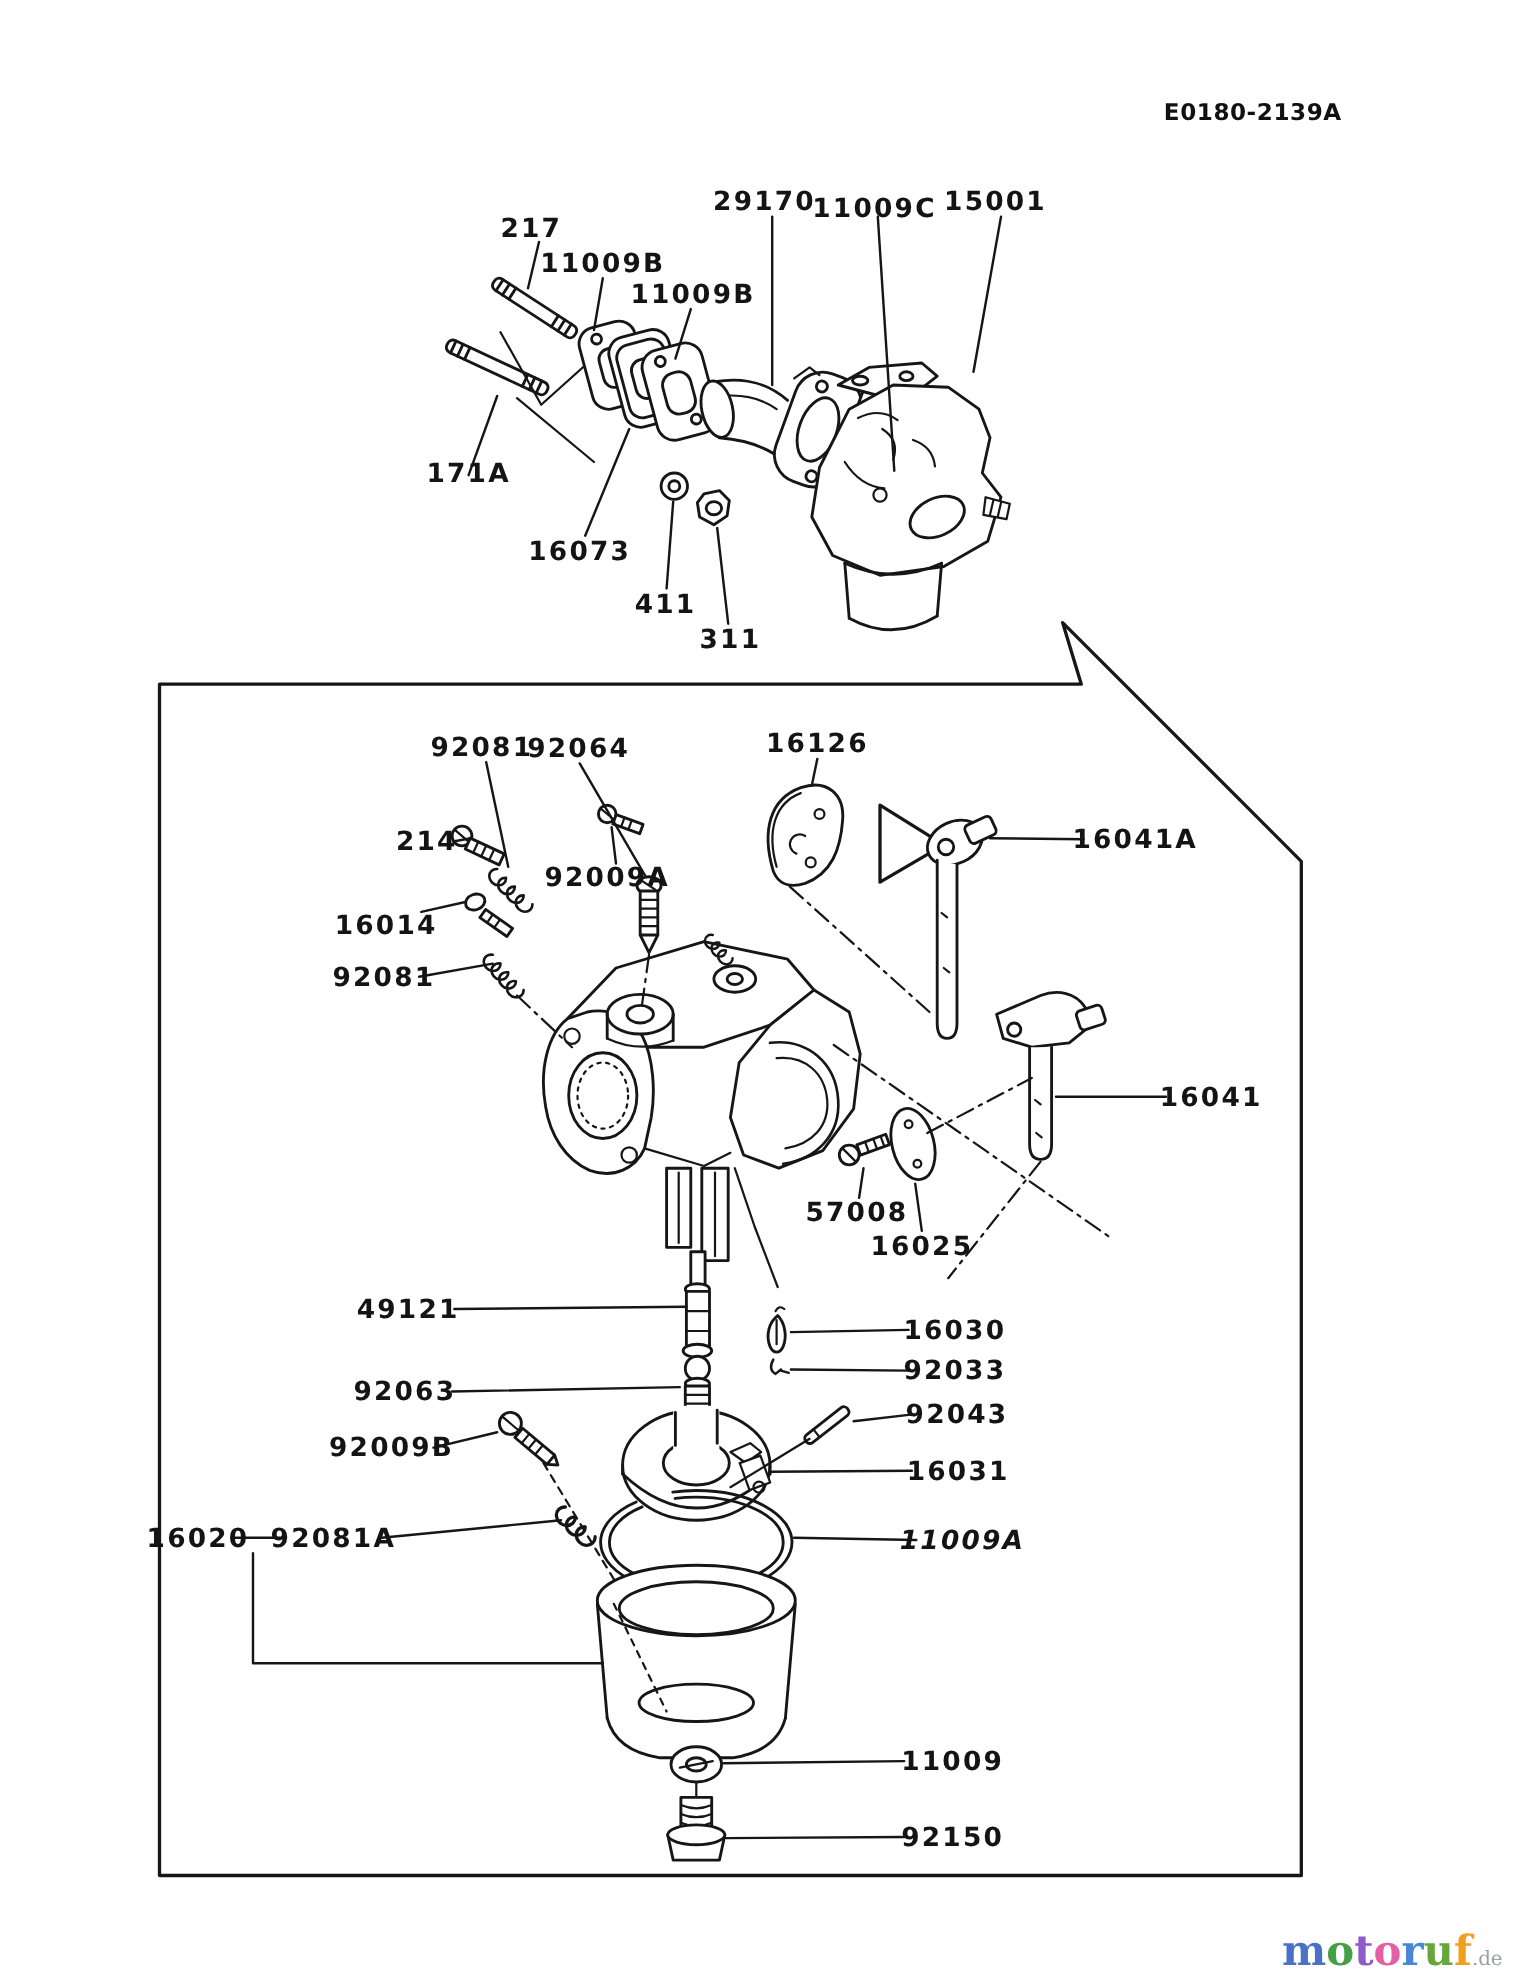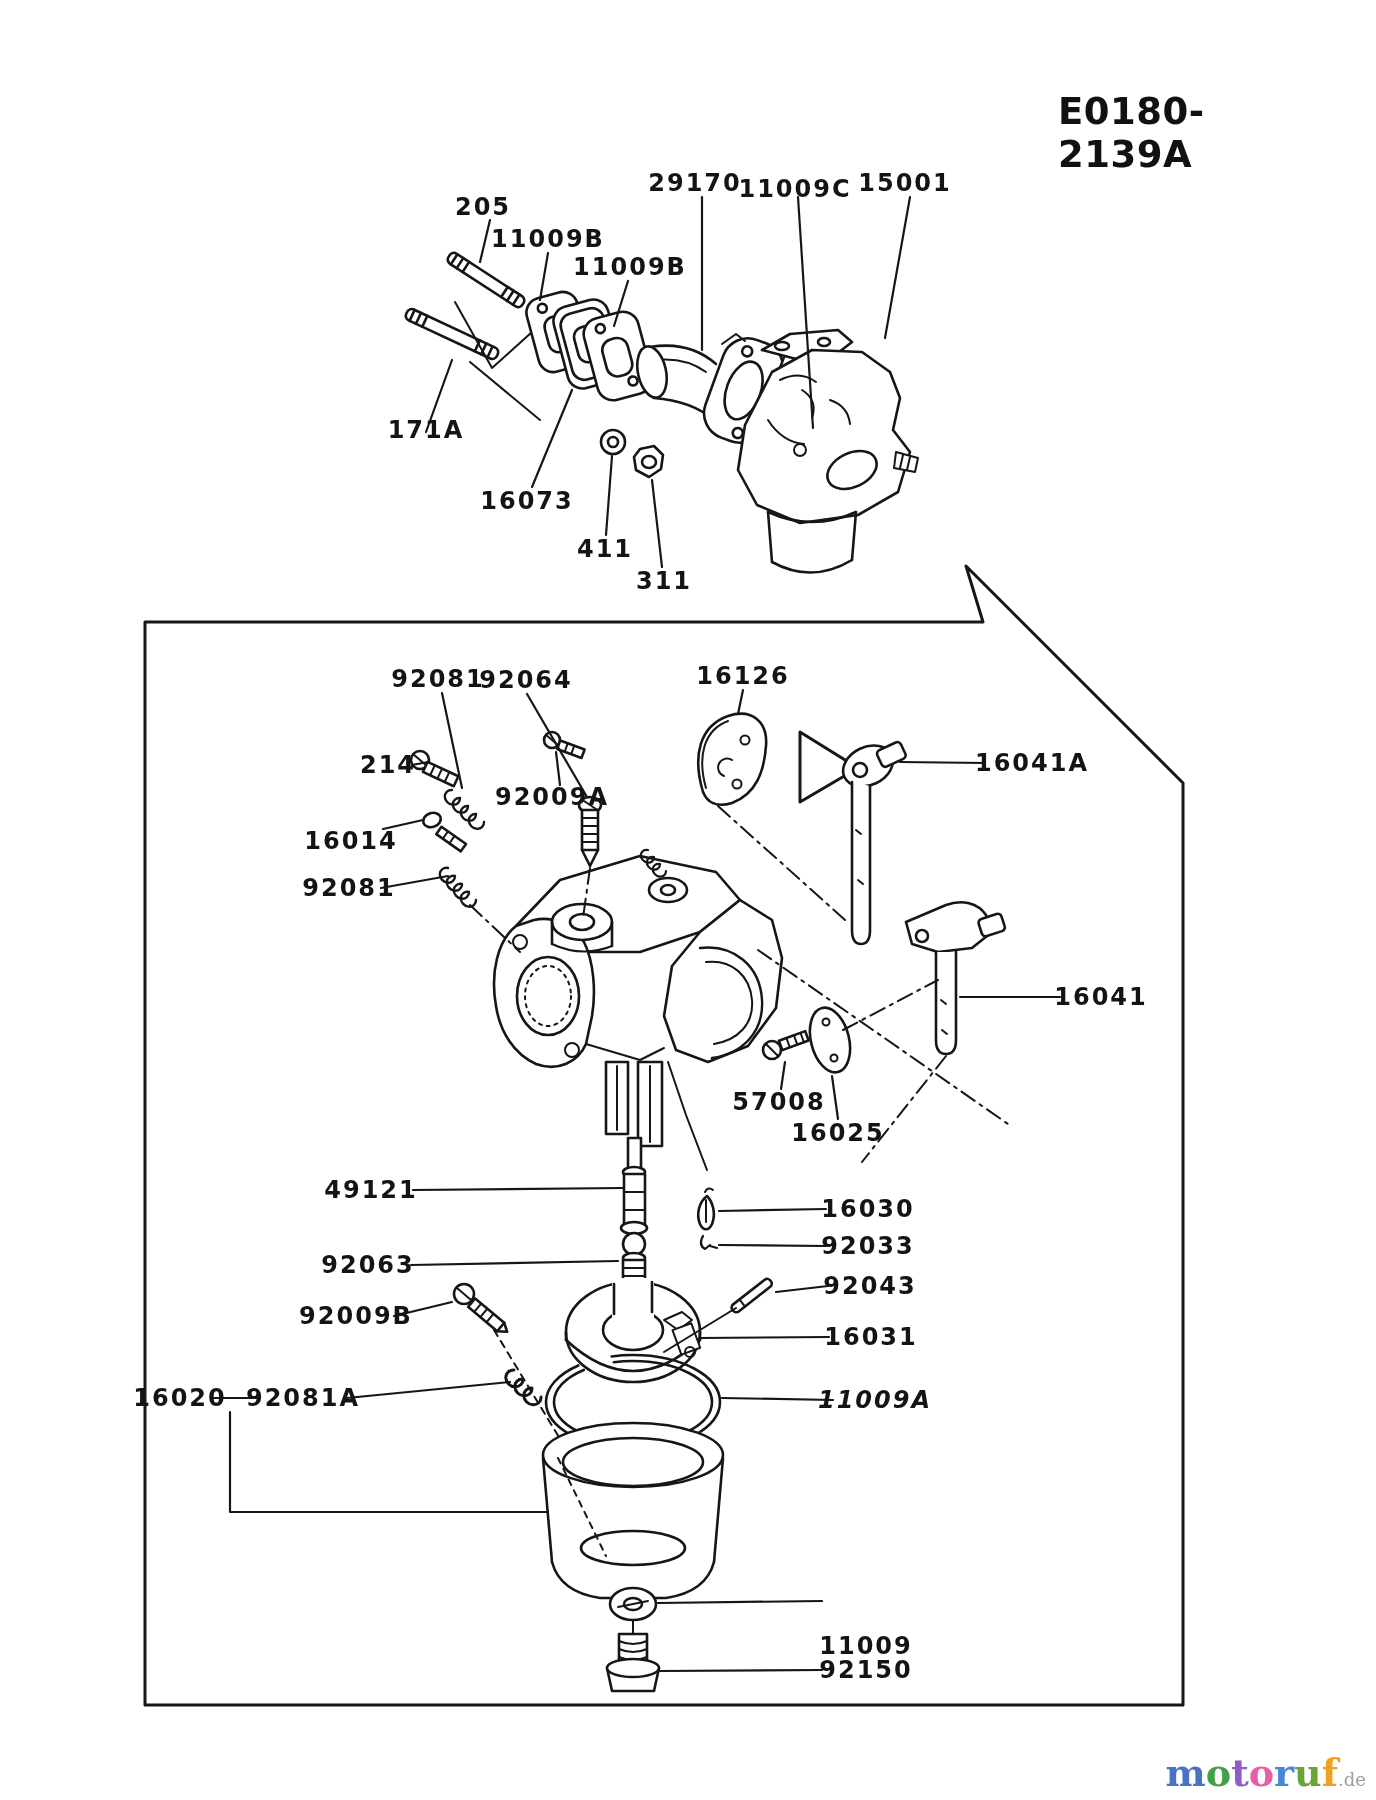--- a/index.html
+++ b/index.html
@@ -3,21 +3,21 @@
 <meta charset="utf-8">
 <style>
   html,body{margin:0;padding:0;background:#ffffff;}
   #page{position:relative;width:1376px;height:1800px;background:#ffffff;overflow:hidden;
         font-family:"DejaVu Sans", sans-serif;}
   #artwork{position:absolute;left:0;top:0;}
   .part-label{position:absolute;transform:translate(-50%,-50%);
       font-family:"DejaVu Sans", sans-serif;font-size:24px;font-weight:600;
       letter-spacing:2px;color:#141414;white-space:nowrap;}
   #diagram-code{position:absolute;left:1058px;top:90px;width:260px;
-      font-family:"DejaVu Sans", sans-serif;font-size:37px;font-weight:700;
+      font-family:"DejaVu Sans", sans-serif;font-size:21px;font-weight:700;
       letter-spacing:0.5px;color:#111;}
   #watermark{position:absolute;right:10px;bottom:8px;
       font-family:"DejaVu Serif", serif;font-size:38px;font-weight:700;line-height:1;}
   #watermark .suffix{font-size:18px;font-weight:400;}
   svg *{vector-effect:non-scaling-stroke;}
 </style>
 </head>
 <body>
 
 <div id="page">
@@ -365,21 +365,21 @@
         <polyline points="230,1412 230,1512 548,1512" fill="none"></polyline>
         <line x1="822" y1="1601" x2="658" y2="1603"></line>
         <line x1="822" y1="1670" x2="660" y2="1671"></line>
       </g>
     </g>
   </svg>
 
   <div id="diagram-code">E0180-2139A</div>
 
   <div id="labels">
-      <div class="part-label" style="left: 483px; top: 207px;">205</div>
+      <div class="part-label" style="left: 483px; top: 207px;">217</div>
       <div class="part-label" style="left: 548px; top: 239px;">11009B</div>
       <div class="part-label" style="left: 630px; top: 267px;">11009B</div>
       <div class="part-label" style="left: 695px; top: 183px;">29170</div>
       <div class="part-label" style="left: 795px; top: 189px;">11009C</div>
       <div class="part-label" style="left: 905px; top: 183px;">15001</div>
       <div class="part-label" style="left: 426px; top: 430px;">171A</div>
       <div class="part-label" style="left: 527px; top: 501px;">16073</div>
       <div class="part-label" style="left: 605px; top: 549px;">411</div>
       <div class="part-label" style="left: 664px; top: 581px;">311</div>
       <div class="part-label" style="left: 438px; top: 679px;">92081</div>
@@ -396,18 +396,18 @@
       <div class="part-label" style="left: 371px; top: 1190px;">49121</div>
       <div class="part-label" style="left: 868px; top: 1209px; text-align: center;">16030</div>
       <div class="part-label" style="left: 868px; top: 1246px;">92033</div>
       <div class="part-label" style="left: 368px; top: 1265px;">92063</div>
       <div class="part-label" style="left: 870px; top: 1286px;">92043</div>
       <div class="part-label" style="left: 356px; top: 1316px;">92009B</div>
       <div class="part-label" style="left: 871px; top: 1337px;">16031</div>
       <div class="part-label" style="left: 180px; top: 1398px;">16020</div>
       <div class="part-label" style="left: 303px; top: 1398px;">92081A</div>
       <div class="part-label" style="left: 875px; top: 1400px; font-style: italic;">11009A</div>
-      <div class="part-label" style="left: 866px; top: 1601px; margin-top: 45px;">11009</div>
+      <div class="part-label" style="left: 866px; top: 1601px;">11009</div>
       <div class="part-label" style="left: 866px; top: 1670px;">92150</div>
     </div>
 
   <div id="watermark"><span style="color: rgb(74, 114, 196);">m</span><span style="color: rgb(67, 160, 71);">o</span><span style="color: rgb(142, 91, 200);">t</span><span style="color: rgb(229, 95, 164);">o</span><span style="color: rgb(74, 134, 216);">r</span><span style="color: rgb(103, 166, 58);">u</span><span style="color: rgb(240, 160, 30);">f</span><span class="suffix" style="color: rgb(154, 160, 166);">.de</span></div>
 </div>
 
 </body></html>

